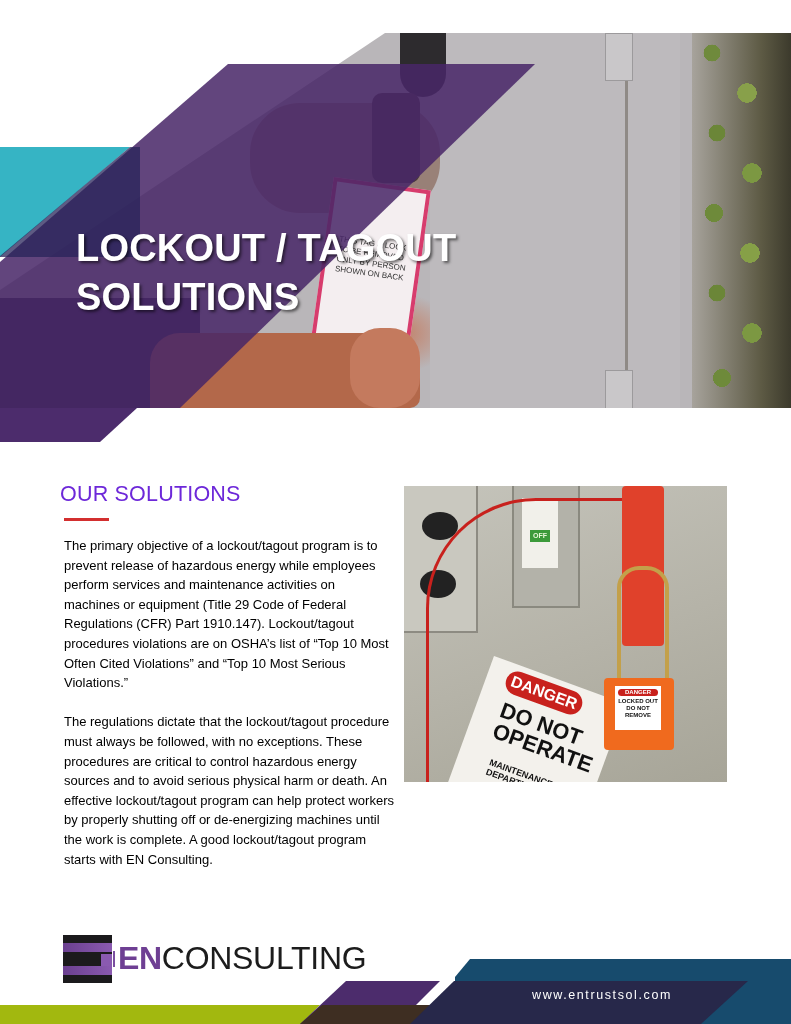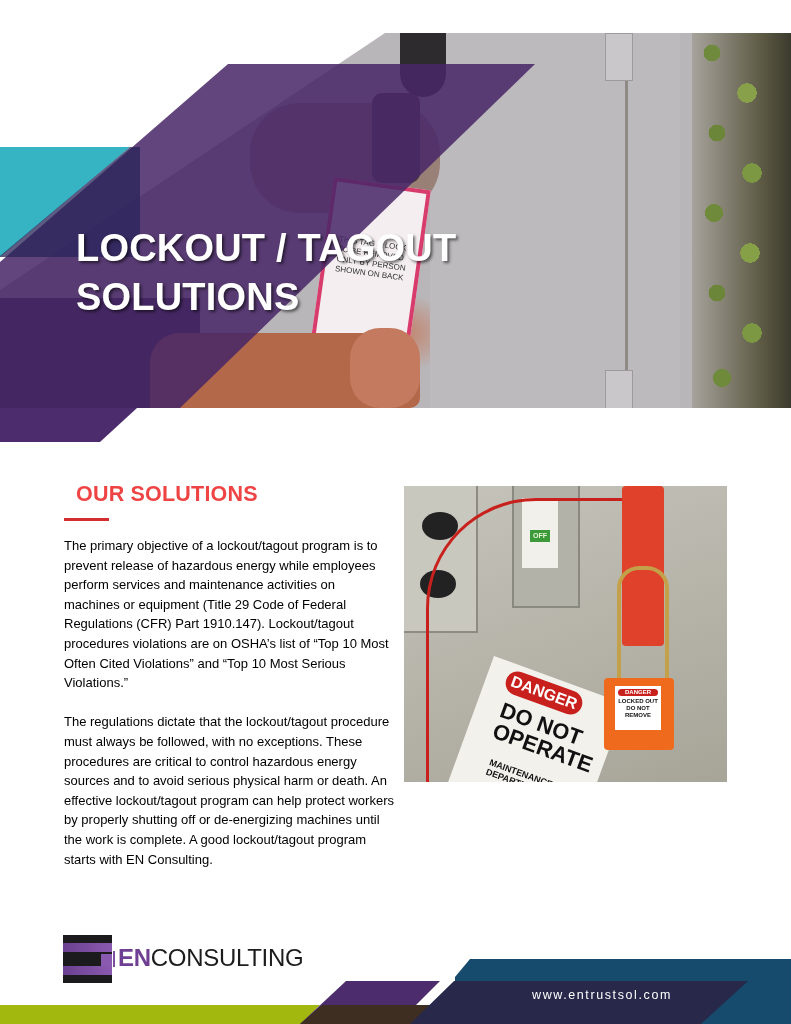--- a/index.html
+++ b/index.html
@@ -72,22 +72,22 @@
     .hero-title {
       left: 64px; top: 212px; margin: 12px;
       color: #ffffff; font-weight: 700; font-size: 38px; line-height: 49px;
       letter-spacing: 0.2px;
       text-shadow: 2px 2px 3px rgba(0,0,0,0.55);
     }
     .hero-title span { display: block; }
 
     
     .section-heading {
-      left: 76px; top: 482px; margin: 0;
-      font-size: 21.5px; font-weight: 700; color: #ef4444; letter-spacing: 0.2px;
+      left: 60px; top: 482px; margin: 0;
+      font-size: 21.5px; font-weight: 400; color: #6d28d9; letter-spacing: 0.2px;
     }
     .heading-rule { left: 64px; top: 518px; width: 45px; height: 3px; background: #d32f2f; }
     .body-text {
       left: 64px; top: 536px; width: 330px;
       font-size: 13px; line-height: 19.6px; color: #000000;
     }
     .body-text p { margin: 0 0 19.6px 0; }
 
     .photo2 {
       left: 404px; top: 486px; width: 323px; height: 296px; overflow: hidden;
@@ -109,21 +109,21 @@
     .p2-tag-text { left: 90px; top: 230px; color: #111; font-weight: 700; font-size: 22px; line-height: 22px; transform: rotate(20deg); white-space: nowrap; }
     .p2-tag-small { left: 82px; top: 282px; color: #111; font-weight: 700; font-size: 9px; line-height: 10px; transform: rotate(20deg); white-space: nowrap; }
 
     
     .logo-mark { left: 63px; top: 935px; width: 49px; height: 48px; background: #1b1a1c; overflow: hidden; }
     .logo-bar { left: 0; width: 49px; height: 9px; background: linear-gradient(90deg,#6b4090,#8a5ab0); }
     .logo-bar-1 { top: 8px; }
     .logo-bar-3 { top: 31px; }
     .logo-bar-2 { top: 19px; left: 38px; width: 11px; height: 12px; background: #8a5ab0; }
     .logo-tick { left: 113px; top: 951px; width: 2px; height: 16px; background: #7a4ea0; }
-    .logo-word { left: 118px; top: 943px; font-size: 24px; line-height: 30px; letter-spacing: -0.3px; color: #1c1c1c; }
+    .logo-word { left: 118px; top: 943px; font-size: 32px; line-height: 30px; letter-spacing: -0.3px; color: #1c1c1c; }
     .logo-word .en { color: #6e3f93; font-weight: 700; }
 
     .band-blue { left: 455px; top: 959px; width: 336px; height: 65px; background: #174b6d;
       clip-path: polygon(15px 0, 336px 0, 336px 65px, 0 65px, 0 18px); }
     .band-green { left: 0; top: 1005px; width: 320px; height: 19px; background: #a2b80f;
       clip-path: polygon(0 0, 320px 0, 301px 19px, 0 19px); }
     .band-purple { left: 300px; top: 981px; width: 150px; height: 43px; background: #4c2c6c;
       clip-path: polygon(46px 0, 140px 0, 97px 43px, 0 43px); }
     .band-brown { left: 300px; top: 1005px; width: 150px; height: 19px; background: #3e2e22;
       clip-path: polygon(22px 0, 150px 0, 150px 19px, 0 19px); }

